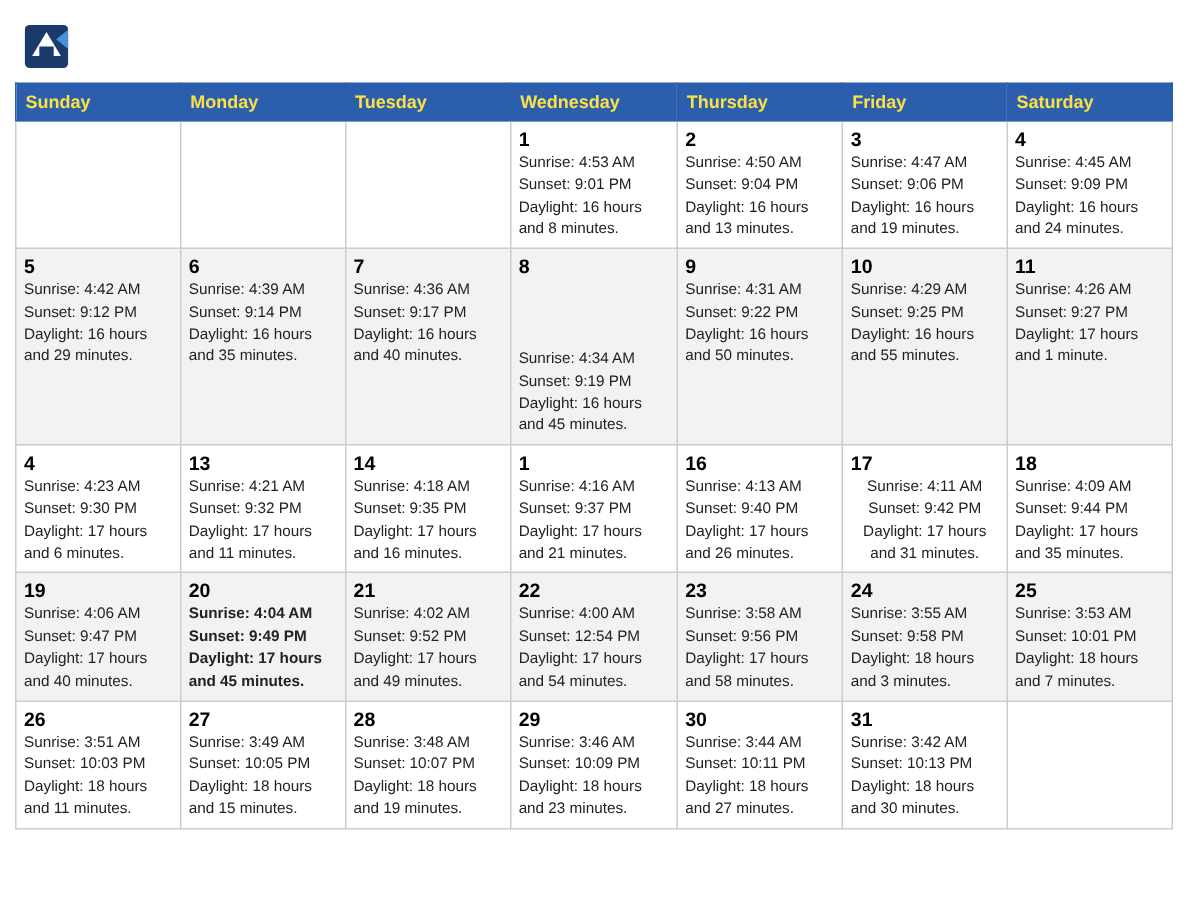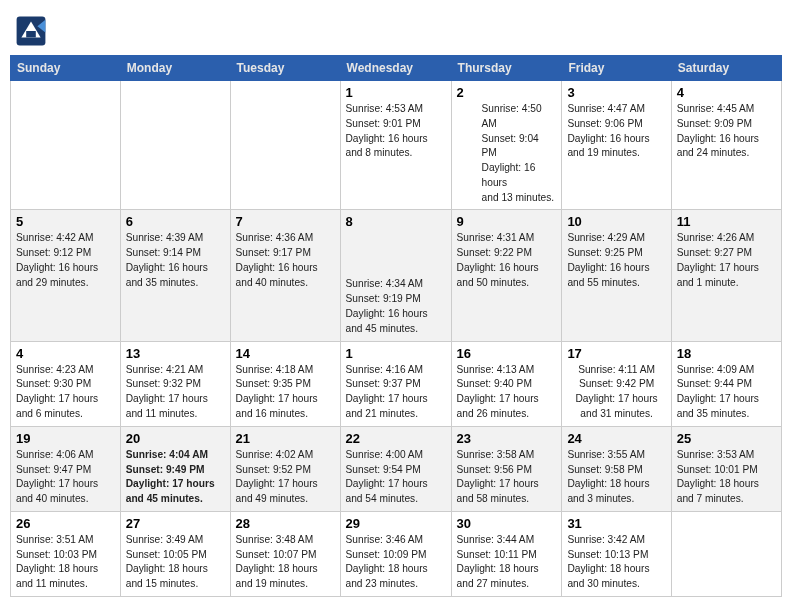--- a/index.html
+++ b/index.html
@@ -47,21 +47,21 @@
       font-size: 15px;
       color: #333;
     }
     table {
       width: 100%;
       border-collapse: collapse;
       font-size: 10.5px;
     }
     thead th {
       background-color: #2b5fad;
-      color: #e5e5e5;
+      color: #fde047;
       text-align: left;
       padding: 5px 6px;
       font-size: 12px;
       font-weight: bold;
       border: 1px solid #2b5fad;
     }
     tbody td {
       border: 1px solid #ccc;
       vertical-align: top;
       padding: 4px 5px;
@@ -132,21 +132,21 @@
         <td class="empty-cell"></td>
         <td>
           <span class="day-number">1</span>
           <div class="day-info" style="white-space: pre-line;">Sunrise: 4:53 AM
 Sunset: 9:01 PM
 Daylight: 16 hours
 and 8 minutes.</div>
         </td>
         <td>
           <span class="day-number">2</span>
-          <div class="day-info" style="white-space: pre-line; margin-left: 25px;">Sunrise: 4:50 AM
+          <div class="day-info" style="white-space: pre-line;">Sunrise: 4:50 AM
 Sunset: 9:04 PM
 Daylight: 16 hours
 and 13 minutes.</div>
         </td>
         <td>
           <span class="day-number">3</span>
           <div class="day-info" style="white-space: pre-line;">Sunrise: 4:47 AM
 Sunset: 9:06 PM
 Daylight: 16 hours
 and 19 minutes.</div>
@@ -279,21 +279,21 @@
         <td>
           <span class="day-number">21</span>
           <div class="day-info" style="white-space: pre-line;">Sunrise: 4:02 AM
 Sunset: 9:52 PM
 Daylight: 17 hours
 and 49 minutes.</div>
         </td>
         <td>
           <span class="day-number">22</span>
           <div class="day-info" style="white-space: pre-line;">Sunrise: 4:00 AM
-Sunset: 9:54 PM
+Sunset: 12:54 PM
 Daylight: 17 hours
 and 54 minutes.</div>
         </td>
         <td>
           <span class="day-number">23</span>
           <div class="day-info" style="white-space: pre-line;">Sunrise: 3:58 AM
 Sunset: 9:56 PM
 Daylight: 17 hours
 and 58 minutes.</div>
         </td>

